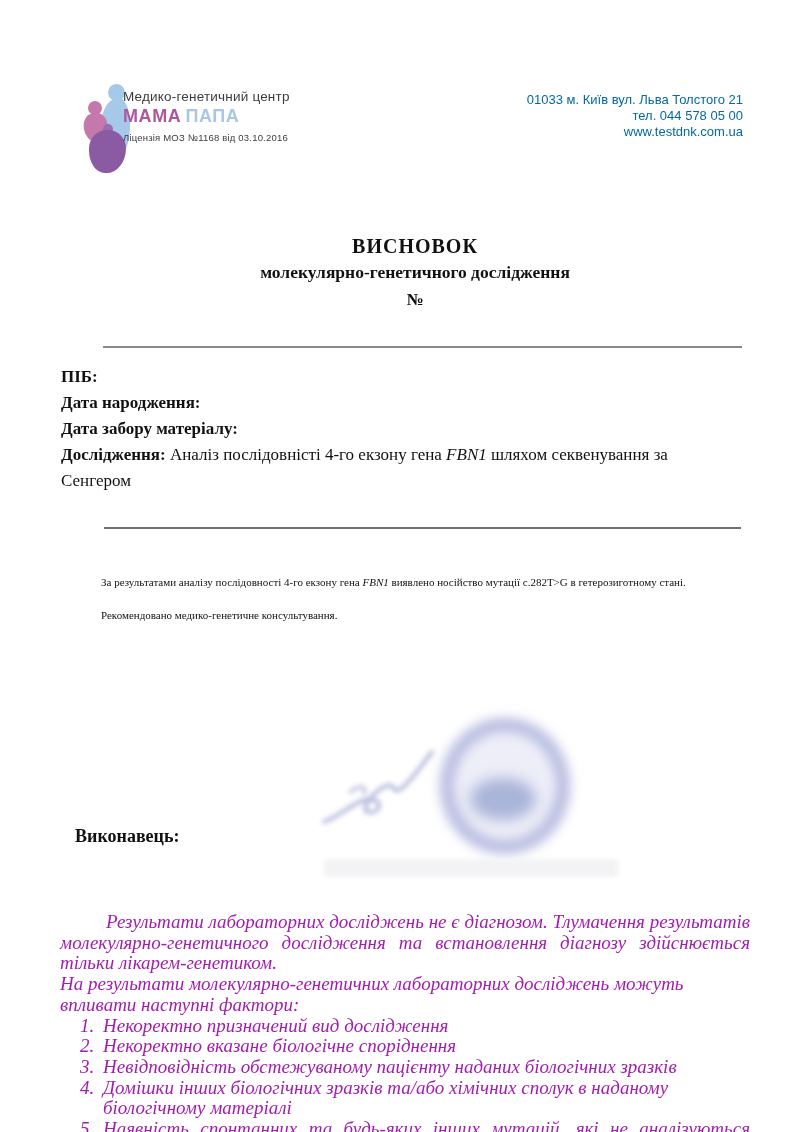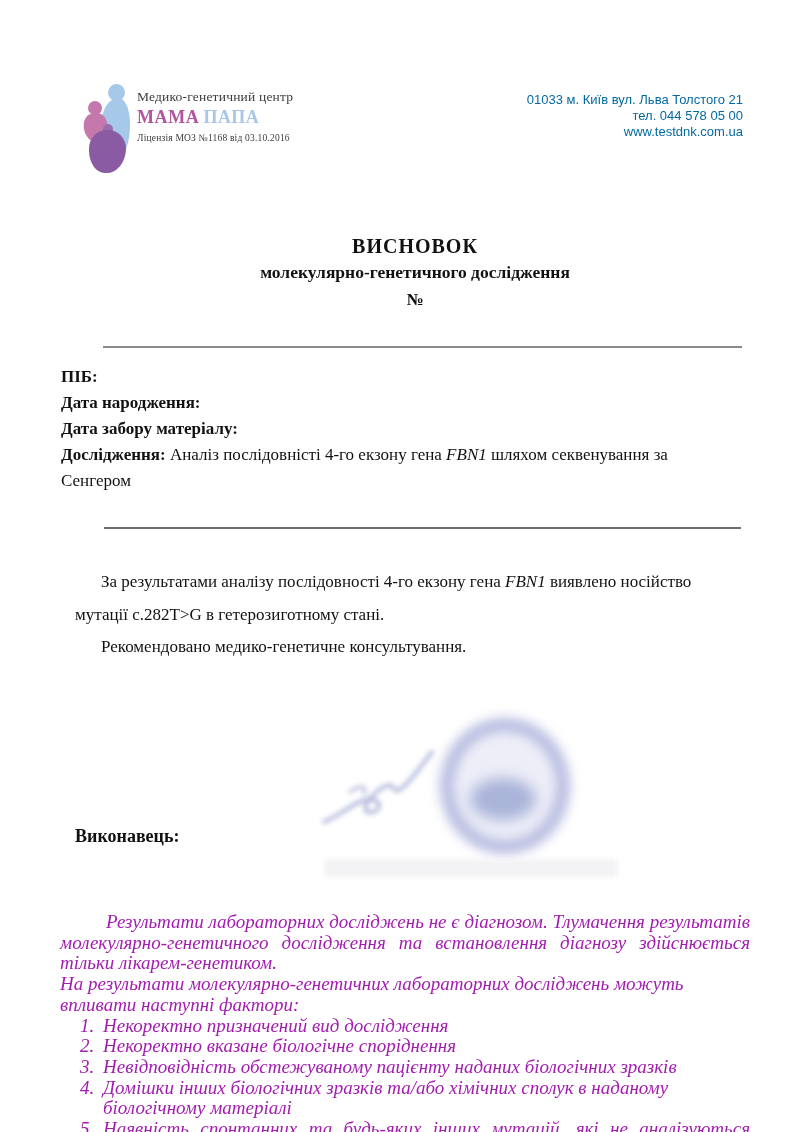--- a/index.html
+++ b/index.html
@@ -10,21 +10,21 @@
   .lg{position:absolute;}
   .lg-blue-head{left:23px;top:0;width:17px;height:17px;border-radius:50%;background:#a7c9e9;}
   .lg-blue-body{left:15px;top:14px;width:30px;height:64px;background:#a7c9e9;
                 border-radius:48% 52% 45% 55%/40% 60% 45% 55%;transform:rotate(8deg);}
   .lg-pink-head{left:3px;top:17px;width:14px;height:14px;border-radius:50%;background:#c478ab;}
   .lg-pink-body{left:-1px;top:29px;width:24px;height:30px;background:#c478ab;
                 border-radius:50% 50% 40% 60%/55% 45% 40% 60%;transform:rotate(-12deg);}
   .lg-child{left:18px;top:40px;width:10px;height:10px;border-radius:50%;background:#9a6cb0;}
   .lg-purple{left:4px;top:46px;width:37px;height:43px;background:#8a5aa3;
              border-radius:50% 50% 55% 45%/45% 45% 60% 55%;}
-  .logo-text{position:absolute;left:137px;top:89px;font-family:Liberation Serif, serif;}
+  .logo-text{position:absolute;left:123px;top:89px;font-family:Liberation Sans, sans-serif;}
   .center-name{font-size:13.5px;color:#3c3c3e;letter-spacing:.2px;}
   .brand{margin-top:2px;font-size:18px;font-weight:bold;letter-spacing:.6px;}
   .brand .mama{color:#b0569f;margin-top:27px;}
   .brand .papa{color:#a9c6e8;margin-left:4px;}
   .license{margin-top:5px;font-size:9.5px;color:#3c3c3e;letter-spacing:.2px;}
   
   .contact{position:absolute;right:57px;top:92px;text-align:right;
            font-family:"Liberation Sans",sans-serif;font-size:13px;line-height:16px;color:#0369a1;}
   
   .title{position:absolute;left:90px;top:235px;width:650px;text-align:center;font-weight:bold;}
@@ -32,21 +32,21 @@
   .title .t2{font-size:17.5px;margin-top:4px;}
   .title .t3{font-size:17px;margin-top:7px;}
   
   .hr1{position:absolute;left:103px;top:346px;width:639px;height:2px;background:#8a8a8a;}
   .hr2{position:absolute;left:104px;top:527px;width:637px;height:2px;background:#6f6f6f;}
   
   .fields{position:absolute;left:61px;top:364px;width:666px;font-size:17px;line-height:26px;}
   .b{font-weight:bold;}
   .i{font-style:italic;}
   
-  .result{position:absolute;left:75px;top:566px;width:640px;font-size:17px;line-height:32.5px;}
+  .result{position:absolute;left:75px;top:566px;width:640px;font-size:11px;line-height:32.5px;}
   .result p{margin:0;text-indent:26px;}
   
   .executor{position:absolute;left:75px;top:826px;font-size:18px;font-weight:bold;}
   .signature{position:absolute;left:320px;top:734px;opacity:.65;filter:blur(2.5px);}
   .stamp-ring{position:absolute;left:440px;top:718px;width:102px;height:108px;
               border:14px solid rgba(114,124,194,.5);border-radius:50%;filter:blur(6px);}
   .stamp-haze{position:absolute;left:452px;top:730px;width:106px;height:112px;border-radius:50%;
               background:rgba(140,150,210,.16);filter:blur(8px);}
   .stamp-blob{position:absolute;left:470px;top:778px;width:66px;height:42px;border-radius:50%;
               background:rgba(104,124,188,.5);filter:blur(7px);}

